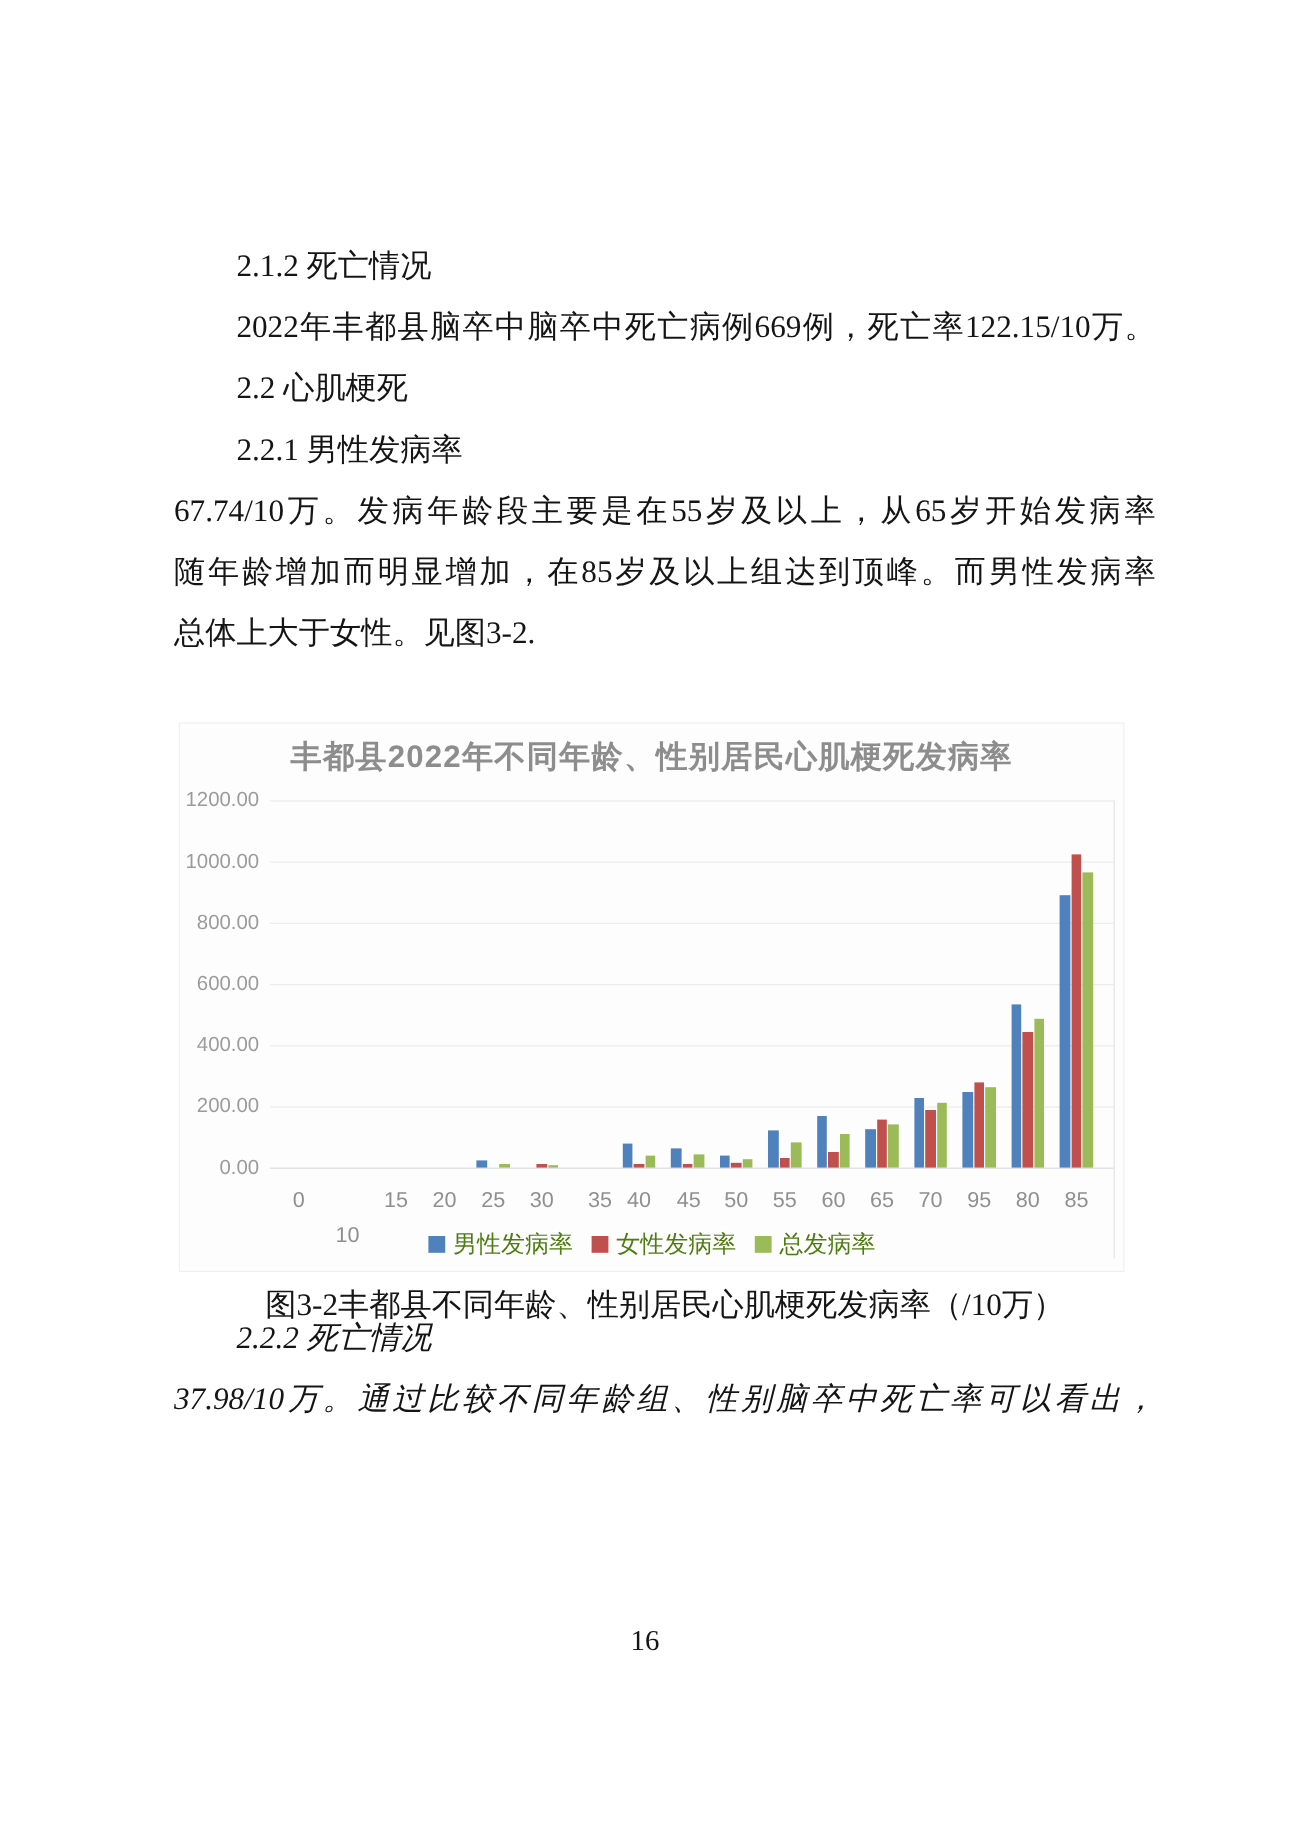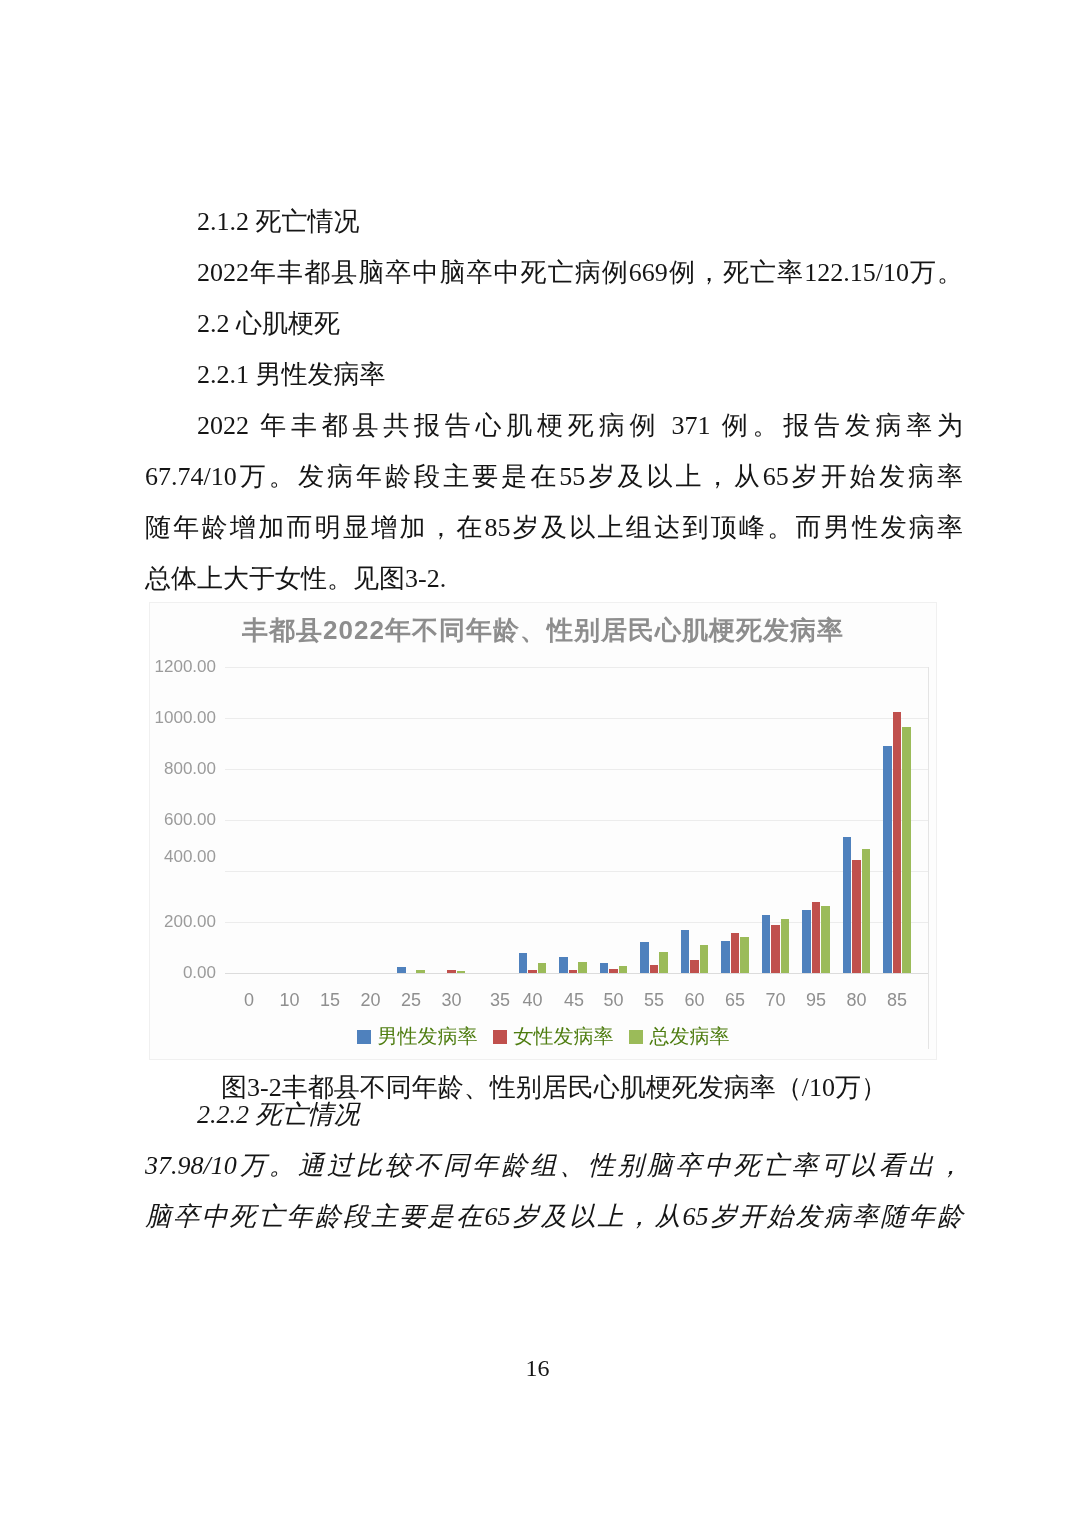--- a/index.html
+++ b/index.html
@@ -57,21 +57,20 @@
   }
 </style>
 </head>
 <body>
 
 <div class="content" id="block1">
   <div class="tline indent">2.1.2 死亡情况</div>
   <div class="tline indent fill">2022年丰都县脑卒中脑卒中死亡病例669例，死亡率122.15/10万。</div>
   <div class="tline indent">2.2 心肌梗死</div>
   <div class="tline indent">2.2.1 男性发病率</div>
-  <div class="tline indent fill">2022 年丰都县共报告心肌梗死病例 371 例。报告发病率为</div>
   <div class="tline fill">67.74/10万。发病年龄段主要是在55岁及以上，从65岁开始发病率</div>
   <div class="tline fill">随年龄增加而明显增加，在85岁及以上组达到顶峰。而男性发病率</div>
   <div class="tline">总体上大于女性。见图3-2.</div>
 </div>
 
 <div id="chart">
   <div id="chart-title">丰都县2022年不同年龄、性别居民心肌梗死发病率</div>
   <div id="plot"></div>
   <div id="legend">
       <div class="legend-item">
@@ -85,32 +84,32 @@
       <div class="legend-item">
         <span class="legend-swatch" style="background: rgb(155, 187, 89);"></span>
         <span class="legend-label">总发病率</span>
       </div>
     </div>
 <div class="gridline zero" style="left: 75px; top: 370px; width: 703px;"></div>
     <div class="ytick" style="top: 360px;">0.00</div>
     <div class="gridline" style="left: 75px; top: 319px; width: 703px;"></div>
     <div class="ytick" style="top: 309px;">200.00</div>
     <div class="gridline" style="left: 75px; top: 268px; width: 703px;"></div>
-    <div class="ytick" style="top: 244px; text-align: right;">400.00</div>
+    <div class="ytick" style="top: 258px; text-align: right;">400.00</div>
     <div class="gridline" style="left: 75px; top: 217px; width: 703px;"></div>
     <div class="ytick" style="top: 207px;">600.00</div>
     <div class="gridline" style="left: 75px; top: 166px; width: 703px;"></div>
     <div class="ytick" style="top: 156px;">800.00</div>
     <div class="gridline" style="left: 75px; top: 115px; width: 703px;"></div>
     <div class="ytick" style="top: 105px;">1000.00</div>
     <div class="gridline" style="left: 75px; top: 64px; width: 703px;"></div>
     <div class="ytick" style="top: 54px;">1200.00</div>
     <div id="plot-right-border" style="position: absolute; left: 778px; top: 64px; height: 382px; width: 1px; background: rgb(228, 228, 228);"></div>
     <div class="xtick" style="left: 77px;">0</div>
-    <div class="xtick" style="left: 117.5px;">10</div>
+    <div class="xtick" style="left: 117.5px; margin-top: 29px;">10</div>
     <div class="xtick" style="left: 158px;">15</div>
     <div class="xtick" style="left: 198.5px;">20</div>
     <div class="xtick" style="left: 239px;">25</div>
     <div class="bar" style="left: 247px; top: 364px; width: 8.5px; height: 6px; background: rgb(79, 129, 189);"></div>
     <div class="bar" style="left: 266px; top: 367px; width: 8.5px; height: 3px; background: rgb(155, 187, 89);"></div>
     <div class="xtick" style="left: 279.5px;">30</div>
     <div class="bar" style="left: 297px; top: 367px; width: 8.5px; height: 3px; background: rgb(192, 80, 77);"></div>
     <div class="bar" style="left: 306.5px; top: 368px; width: 8.5px; height: 2px; background: rgb(155, 187, 89);"></div>
     <div class="xtick" style="left: 328px; text-align: center;">35</div>
     <div class="xtick" style="left: 360.5px;">40</div>
@@ -153,16 +152,15 @@
     <div class="bar" style="left: 733px; top: 143px; width: 8.5px; height: 227px; background: rgb(79, 129, 189);"></div>
     <div class="bar" style="left: 742.5px; top: 109px; width: 8.5px; height: 261px; background: rgb(192, 80, 77);"></div>
     <div class="bar" style="left: 752px; top: 124px; width: 8.5px; height: 246px; background: rgb(155, 187, 89);"></div>
   </div>
 
 <div id="caption">图3-2丰都县不同年龄、性别居民心肌梗死发病率（/10万）</div>
 
 <div class="content" id="block2">
   <div class="tline indent">2.2.2 死亡情况</div>
   <div class="tline fill">37.98/10万。通过比较不同年龄组、性别脑卒中死亡率可以看出，</div>
-  <div class="tline fill">脑卒中死亡年龄段主要是在65岁及以上，从65岁开始发病率随年龄</div>
 </div>
 
 <div id="page-number">16</div>
 
 </body></html>

